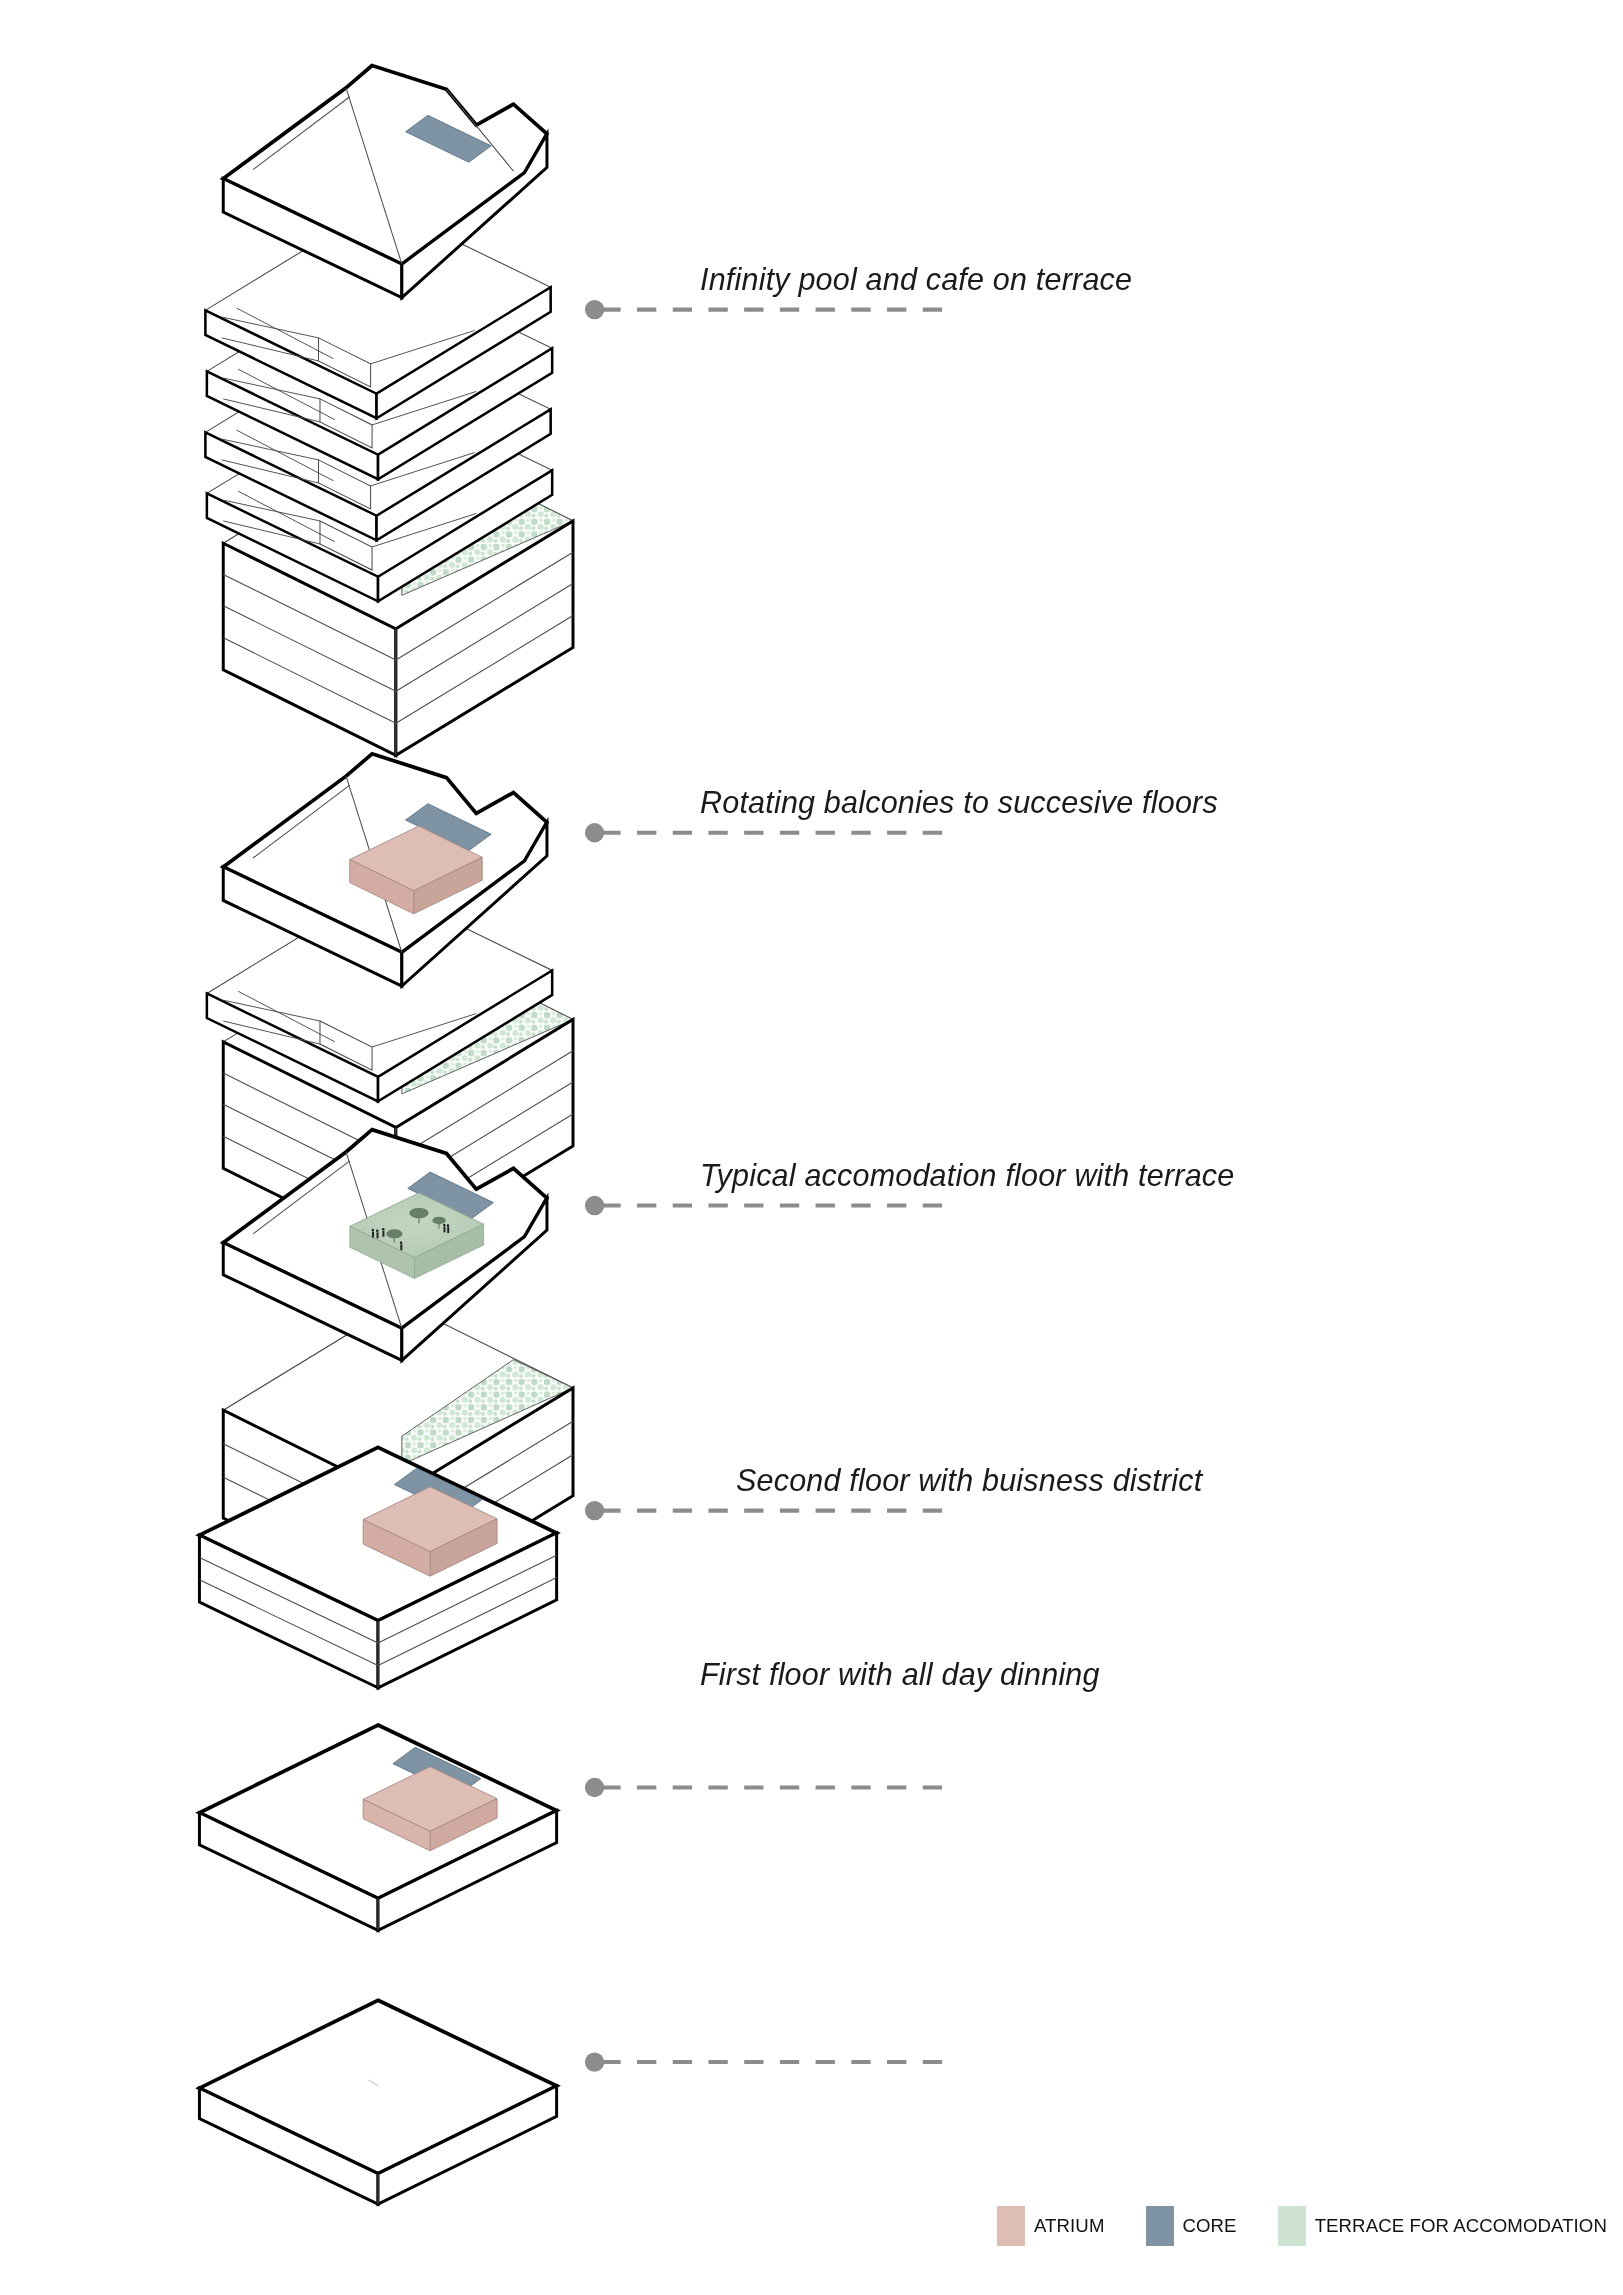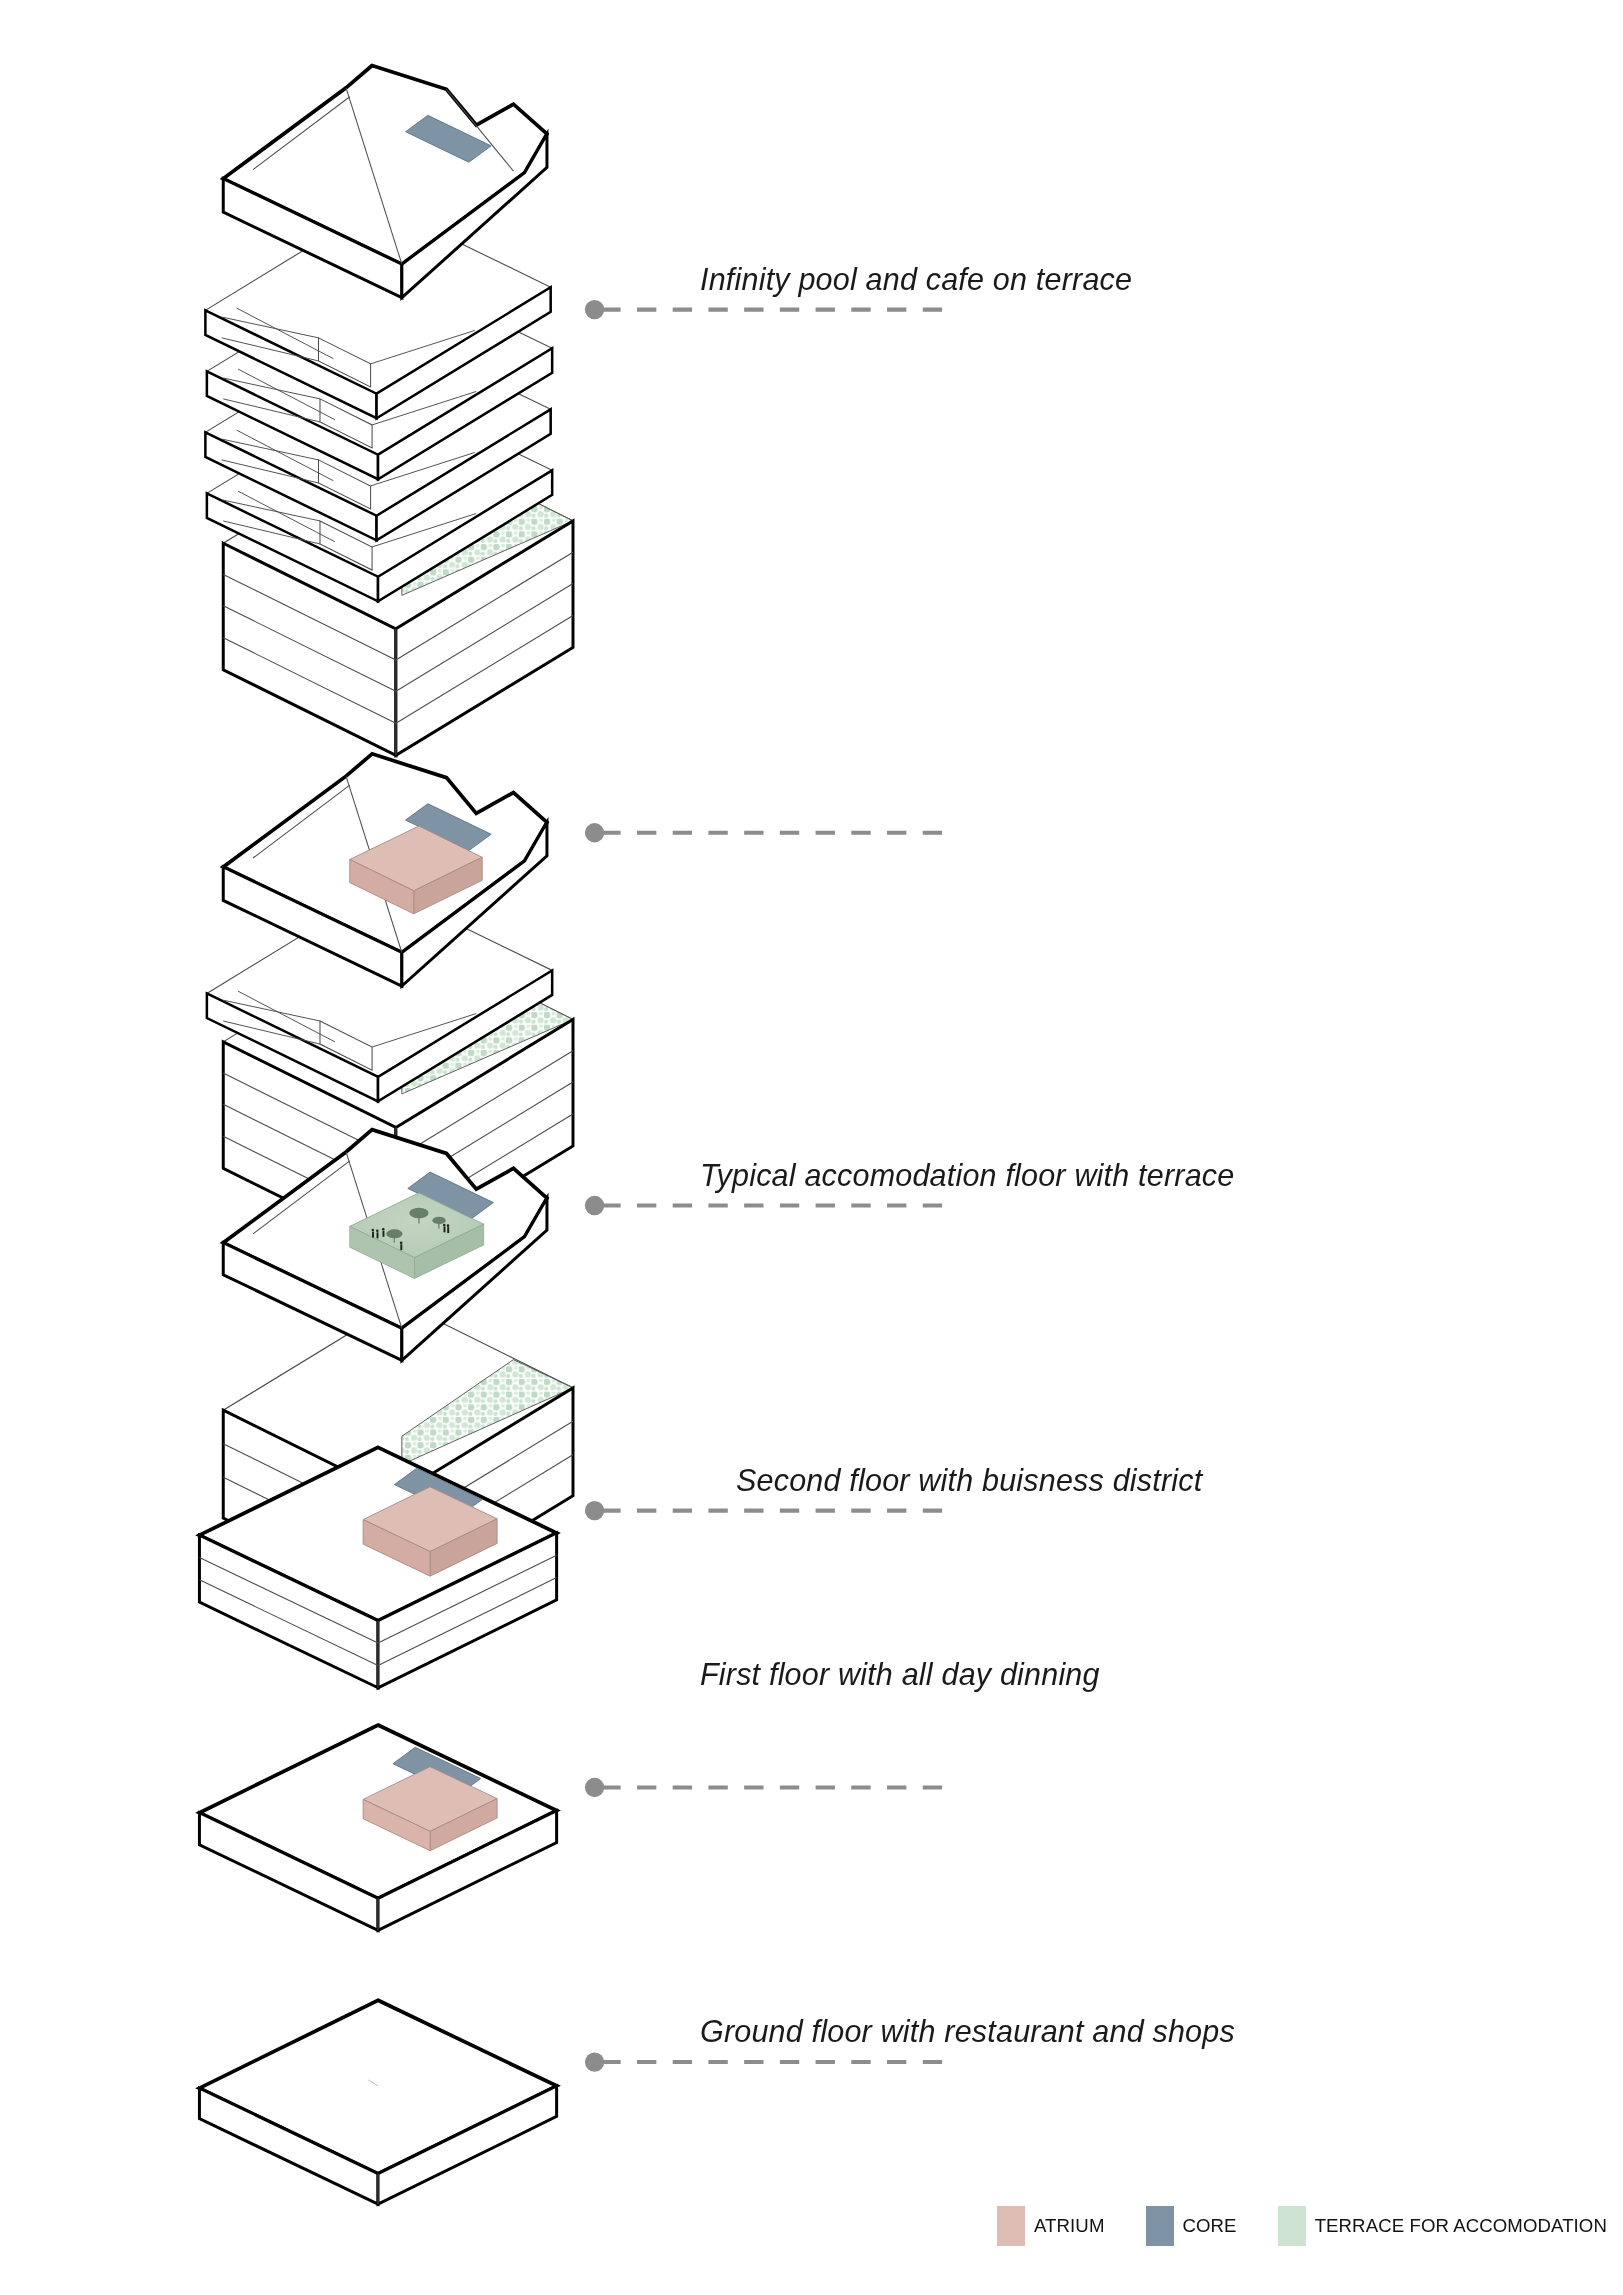--- a/index.html
+++ b/index.html
@@ -354,28 +354,28 @@
         </g>
       <g>
           <circle cx="799" cy="2771" r="13" stroke="none"></circle>
           <line x1="808" y1="2771" x2="1283" y2="2771" stroke-dasharray="26 22"></line>
         </g>
     </g>
   </svg>
 
   <div class="callout-label" style="left:700px; top:264px;">Infinity pool and cafe on terrace</div>
 
+  <div class="callout-label" style="left:700px; top:787px;">Rotating balconies to succesive floors</div>
 
   <div class="callout-label" style="left:700px; top:1160px;">Typical accomodation floor with terrace</div>
 
   <div class="callout-label" style="left:736px; top:1465px;">Second floor with buisness district</div>
 
   <div class="callout-label" style="left:700px; top:1659px;">First floor with all day dinning</div>
 
-  <div class="callout-label" style="left:700px; top:2016px;">Ground floor with restaurant and shops</div>
 
   <div class="legend">
     <div class="legend-entry">
       <div class="legend-swatch" style="background:#ddbdb4"></div>
       <div class="legend-text">ATRIUM</div>
     </div>
     <div class="legend-entry">
       <div class="legend-swatch" style="background:#7e94a4"></div>
       <div class="legend-text">CORE</div>
     </div>

